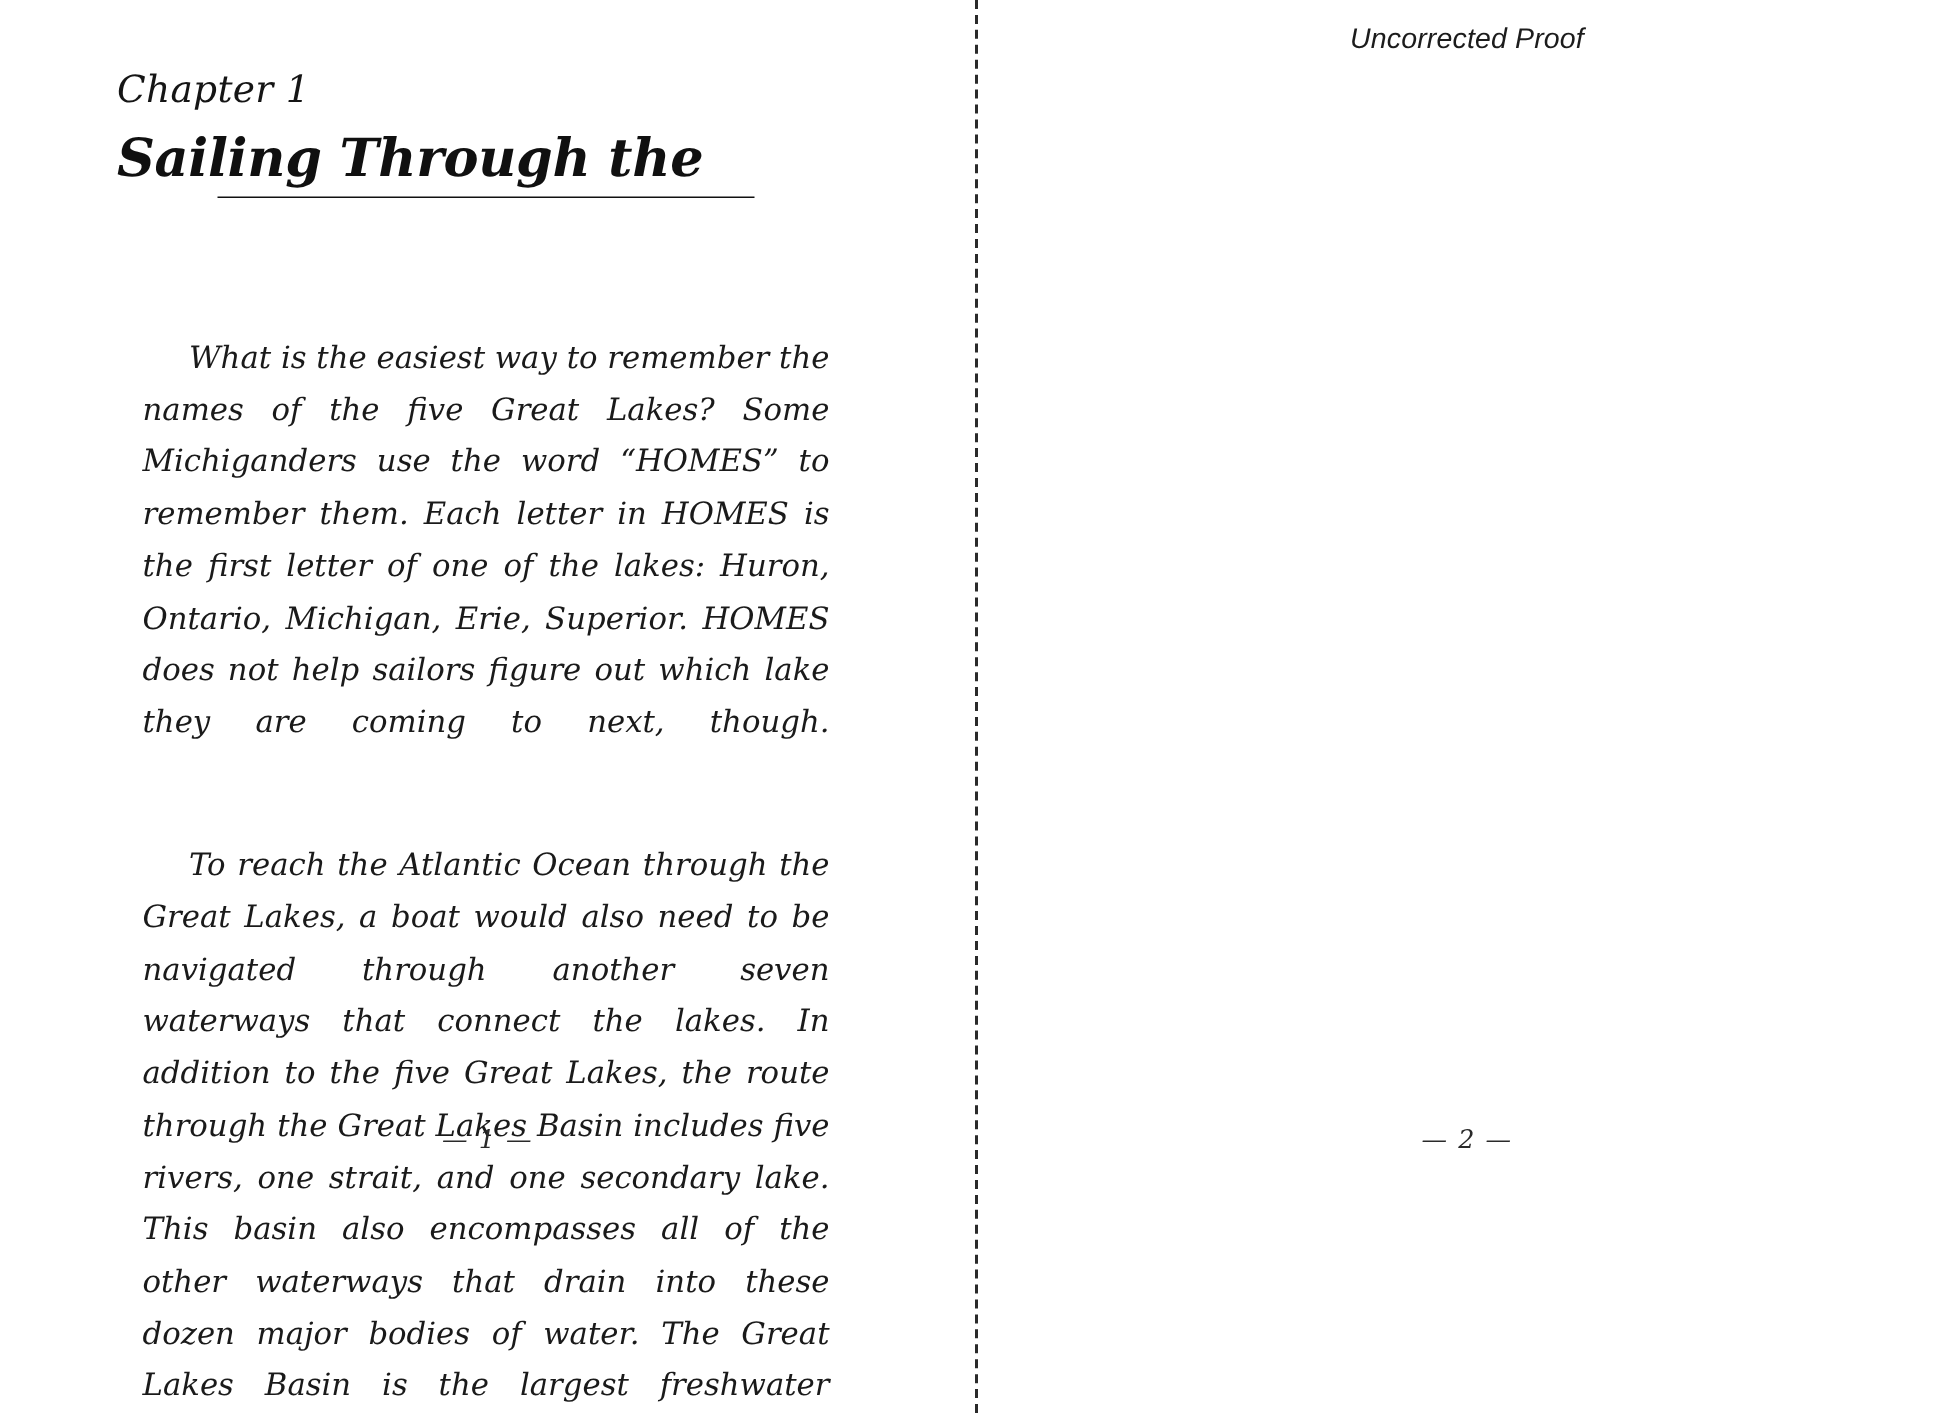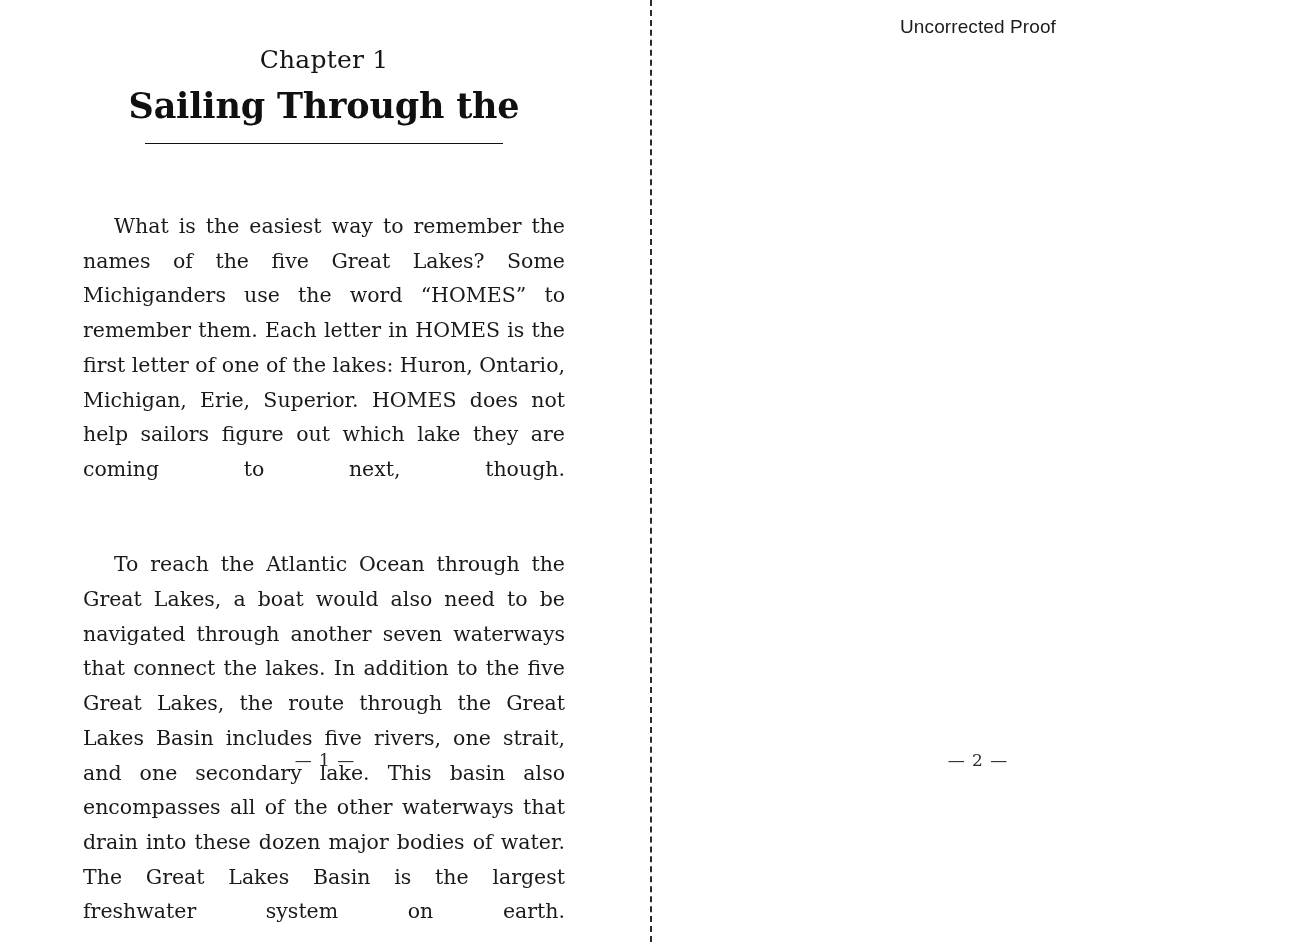--- a/index.html
+++ b/index.html
@@ -25,20 +25,21 @@
     height: 942px;
     border-left: 2px dashed #2a2a2a;
   }
 
   
   .page {
     position: absolute;
     top: 0;
     height: 792px;
     box-sizing: border-box;
+    font-style: italic;
   }
   .page-left  { left: 0;    width: 650px; }
   .page-right { left: 653px; width: 650px; }
 
   
   .running-head {
     position: absolute;
     top: 16px;
     left: 0;
     width: 100%;
@@ -48,41 +49,40 @@
     color: #1c1c1c;
     letter-spacing: 0.1px;
   }
 
   
   .chapter-head {
     position: absolute;
     top: 44px;
     left: 78px;
     width: 492px;
-    text-align: center;
   }
   .chapter-label {
     font-size: 25px;
     font-weight: 400;
     letter-spacing: 0.2px;
     line-height: 1.25;
     color: #151515;
   }
   .chapter-title {
     margin-top: 8px;
     font-size: 35px;
     font-weight: 700;
     line-height: 1.32;
     letter-spacing: -0.2px;
     color: #101010;
   }
   .chapter-title .tline {
     display: block;
     position: relative;
-    padding-bottom: 15px;
+    padding-bottom: 3px;
   }
   .chapter-title .tline::after {
     content: "";
     position: absolute;
     left: 50%;
     transform: translateX(-50%);
     bottom: 0;
     height: 1.6px;
     background: #101010;
   }
@@ -99,21 +99,21 @@
     color: #1a1a1a;
     -webkit-hyphens: none;
     hyphens: none;
   }
   .col-left {
     left: 79px;
     top: 205px;
     width: 490px;
   }
   .col p {
-    margin: 4px;
+    margin: 16px;
   }
   .col p + p {
     margin-top: 26px;
   }
   .col p.indent {
     text-indent: 31px;
   }
 
   
   .col p::after {

